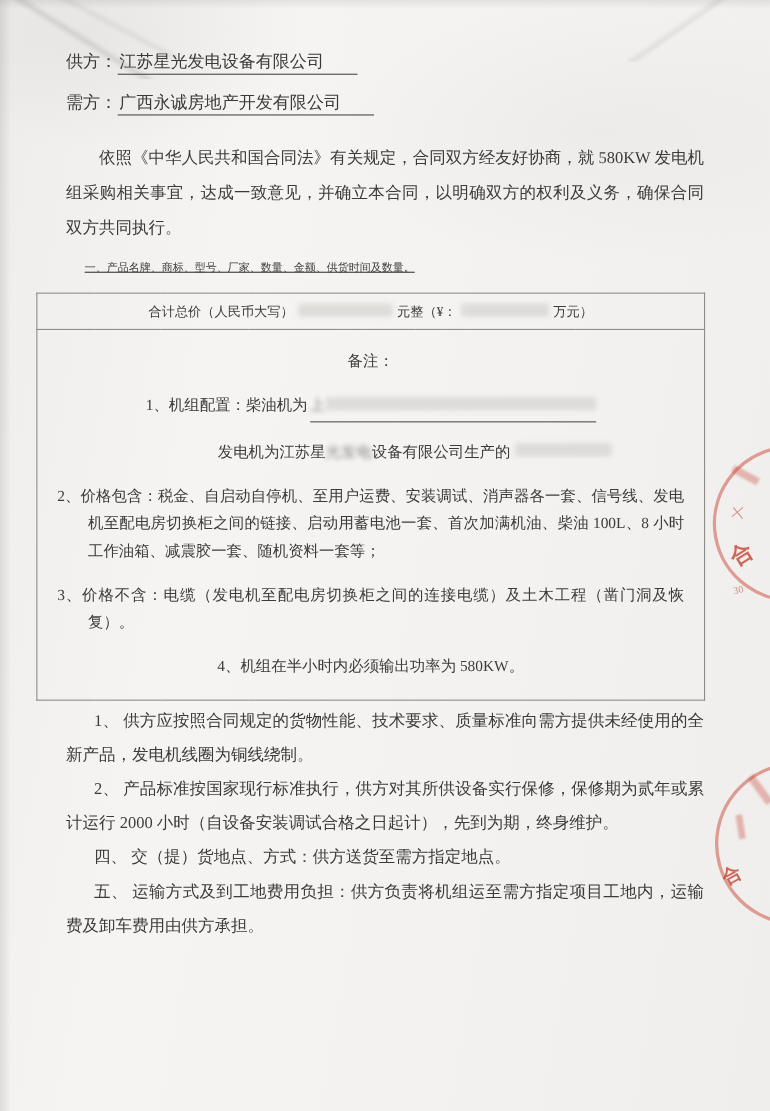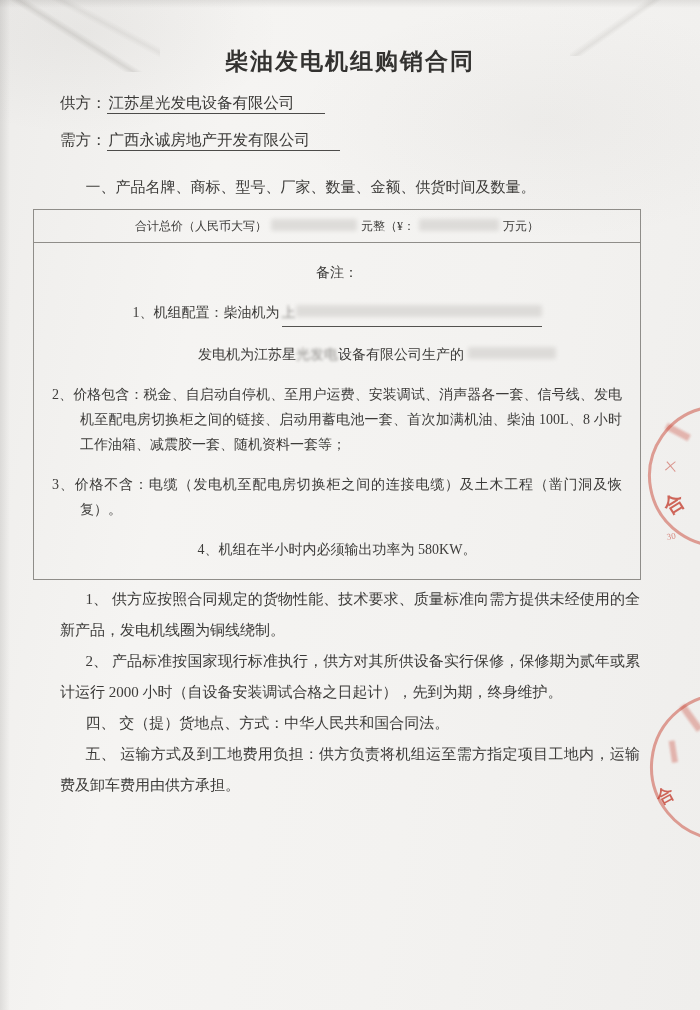--- a/index.html
+++ b/index.html
@@ -37,21 +37,21 @@
   .content{position:absolute;left:60px;right:60px;top:46px;}
   h1.title{
     margin:0 0 16px;text-align:center;
     font-size:23px;font-weight:bold;letter-spacing:2px;color:#333230;
   }
   .party{margin-left:28px;font-size:15.5px;color:#3a3937;}
   .party.buyer{margin:16px 0 24px;}
   .party.supplier{margin:0 0 16px;}
   .pname{border-bottom:1.5px solid #4c4b49;padding:0 30px 2px 2px;}
   p.intro{margin:0 0 8px;font-size:15px;line-height:32px;text-indent:2em;text-align:justify;}
-  p.sec1{margin:3px 0 10px;font-size:15px;line-height:24px;text-indent:1.7em;}
+  p.sec1{margin:3px 0 10px;font-size:10px;line-height:24px;text-indent:1.7em;text-decoration:underline;}
 
   table.goods{
     border-collapse:collapse;table-layout:fixed;
     margin-left:-27px;width:607px;
     font-size:14.5px;color:#3c3b39;
   }
   table.goods th,table.goods td{
     border:1px solid #8f8d89;font-weight:normal;
     text-align:center;vertical-align:middle;padding:2px 3px;line-height:25px;
     overflow:hidden;
@@ -112,29 +112,29 @@
     <span class="sq sq1"></span>
   </div>
   <div class="stamp stamp2">
     <span class="s-char">合</span>
     <span class="sq sq1"></span>
     <span class="sq sq2"></span>
   </div>
 
   <div class="content">
 
-    <h1 class="title">柴油发电机组购销合同</h1>
 
     <div class="party supplier">
       <span>供方：</span><span class="pname">江苏星光发电设备有限公司</span>
     </div>
     <div class="party buyer">
       <span>需方：</span><span class="pname">广西永诚房地产开发有限公司</span>
     </div>
 
+    <p class="intro">依照《中华人民共和国合同法》有关规定，合同双方经友好协商，就 580KW 发电机组采购相关事宜，达成一致意见，并确立本合同，以明确双方的权利及义务，确保合同双方共同执行。</p>
 
     <p class="sec1">一、产品名牌、商标、型号、厂家、数量、金额、供货时间及数量。</p>
 
     <table class="goods">
       <colgroup>
         <col style="width:52px">
           <col style="width:60px">
           <col style="width:80px">
           <col style="width:105px">
         <col style="width:47px">
@@ -157,18 +157,18 @@
           <p class="r-hang">3、价格不含：电缆（发电机至配电房切换柜之间的连接电缆）及土木工程（凿门洞及恢复）。</p>
           <p>4、机组在半小时内必须输出功率为 580KW。</p>
         </td>
       </tr>
     </tbody>
       </table>
 
     <div class="sections">
       <p>1、 供方应按照合同规定的货物性能、技术要求、质量标准向需方提供未经使用的全新产品，发电机线圈为铜线绕制。</p>
       <p>2、 产品标准按国家现行标准执行，供方对其所供设备实行保修，保修期为贰年或累计运行 2000 小时（自设备安装调试合格之日起计），先到为期，终身维护。</p>
-      <p>四、 交（提）货地点、方式：中华人民共和国合同法。</p>
+      <p>四、 交（提）货地点、方式：供方送货至需方指定地点。</p>
       <p>五、 运输方式及到工地费用负担：供方负责将机组运至需方指定项目工地内，运输费及卸车费用由供方承担。</p>
     </div>
 
   </div>
 </div>
 
 </body></html>

